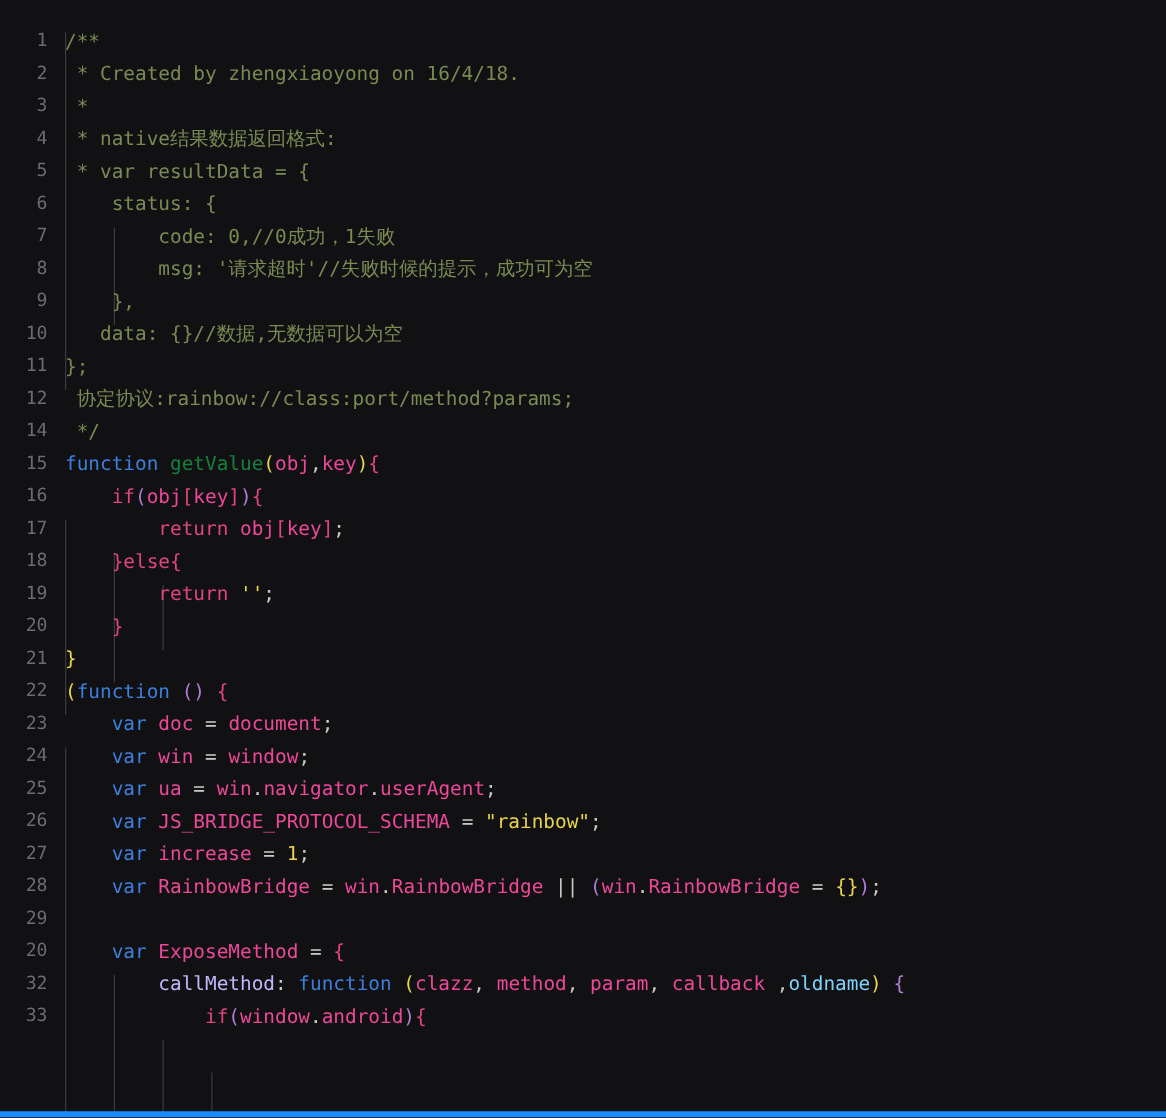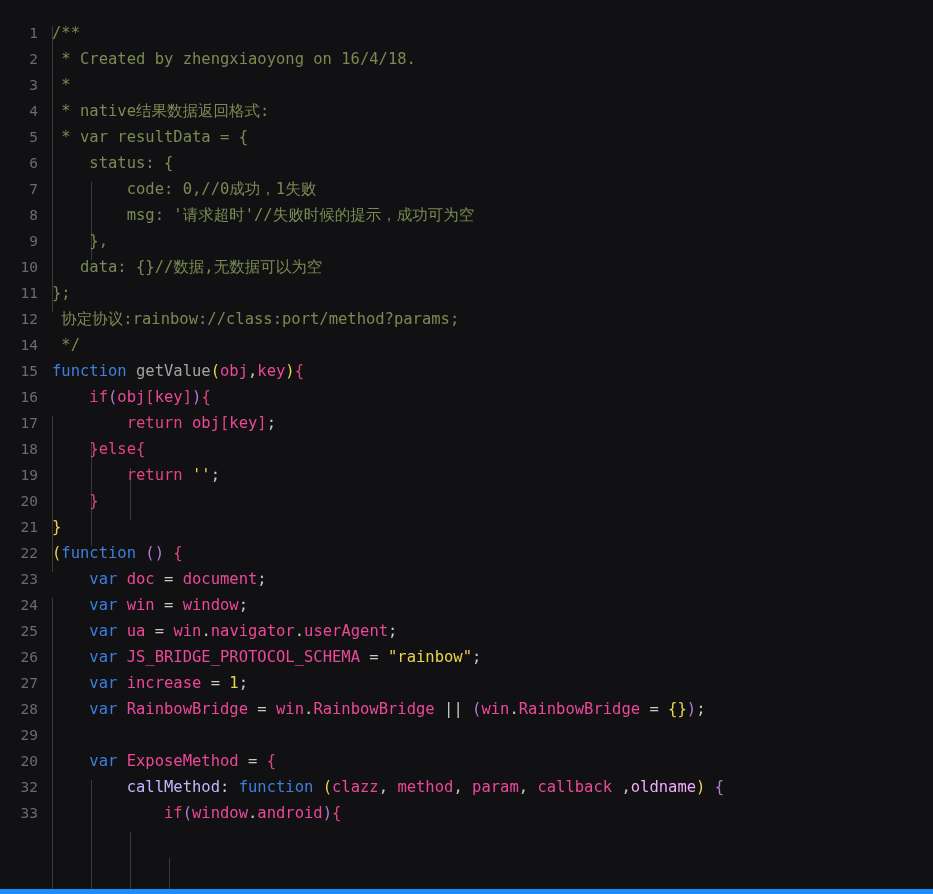--- a/index.html
+++ b/index.html
@@ -72,31 +72,31 @@
   .guide {
     position: absolute;
     width: 1px;
     background: #3a3a3e;
   }
 
   
   .cmt   { color: #7a8a52; }
   .kw    { color: #3d7fdd; }
   .kw2   { color: #e0457b; }
-  .fn    { color: #a3a3a3; }
+  .fn    { color: #15803d; }
   .var   { color: #ec4899; }
   .prop  { color: #c4b5fd; }
   .str   { color: #e8d44d; }
   .num   { color: #e8d44d; }
   .punc  { color: #c9c9c4; }
   .brkt1 { color: #e8d44d; }
   .brkt2 { color: #e0457b; }
   .brkt3 { color: #b07cd8; }
   .op    { color: #c9c9c4; }
-  .dim   { color: #f0abfc; }
+  .dim   { color: #7dd3fc; }
   .plain { color: #d8d8d2; }
 
   #bottom-scrollbar {
     position: absolute;
     left: 0;
     bottom: 0;
     width: 933px;
     height: 5px;
     background: #1a8cff;
   }

